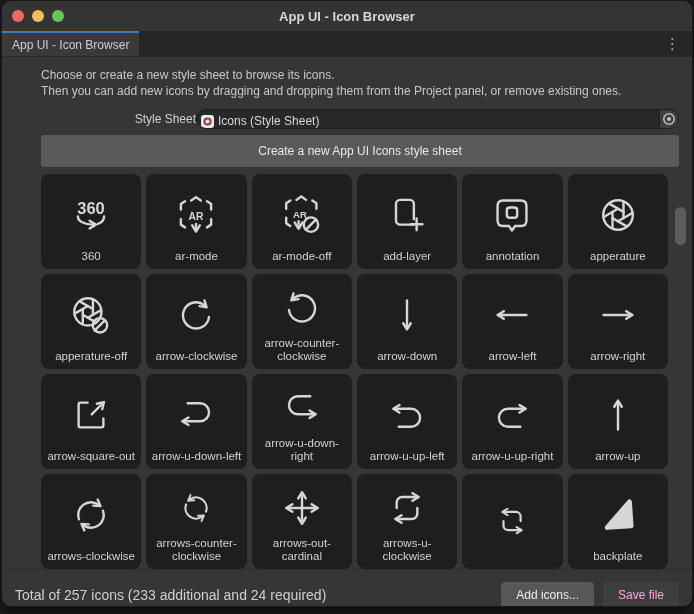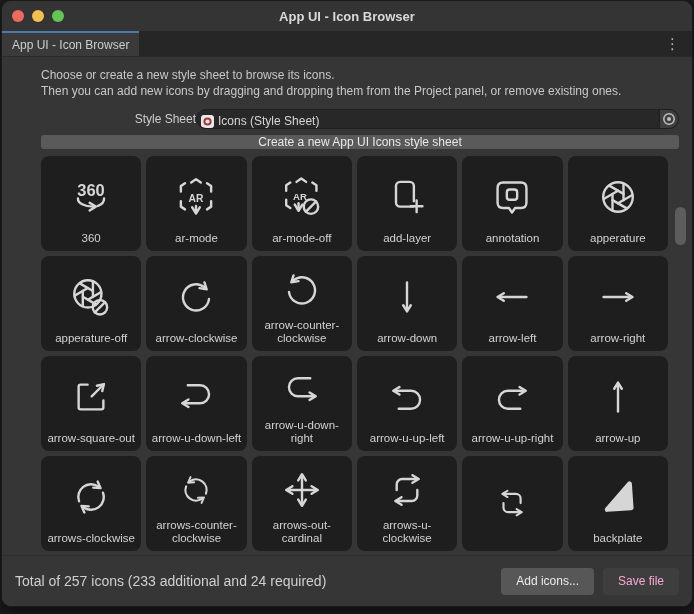--- a/index.html
+++ b/index.html
@@ -27,21 +27,21 @@
   .content { flex:1; display:flex; flex-direction:column; padding:10px 0 0 8px; position:relative;margin-left:18px; }
   .desc { padding:0 13px; color:#c8c8c8; font-size:12px; line-height:16px; }
   .sheet-row { display:flex; align-items:center; margin:10px 13px 0 13px; }
   .sheet-label { width:155px; color:#cfcfcf; font-size:12px;text-align:right; }
   .obj-field { flex:1; height:20px; background:#282828; border:1px solid #1f1f1f;
                border-radius:10px; display:flex; align-items:flex-end; overflow:hidden; }
   .obj-field .asset { margin:0 4px 0 4px; display:flex; }
   .obj-value { flex:1; color:#d6d6d6; font-size:12px; }
   .picker { width:19px; align-self:stretch; background:#3f3f3f; display:flex;
             align-items:center; justify-content:center; border-left:1px solid #1f1f1f; }
-  .create-btn { margin:6px 13px 0 13px; height:14px; background:#5a5a5a; border:none;
+  .create-btn { margin:6px 13px 0 13px; height:32px; background:#5a5a5a; border:none;
                 border-radius:3px; color:#e8e8e8; font-size:12px;
                 font-family:inherit; cursor:pointer; }
   
   .grid { margin:7px 24px 0 13px; display:grid; grid-template-columns:repeat(6,1fr);
           grid-auto-rows:95px; gap:5px; }
   .tile { background:#1e1e1e; border-radius:8px; display:flex; flex-direction:column;
           align-items:center; padding:5px 3px 6px 3px; cursor:pointer; overflow:hidden; }
   .tile-art { flex:1; display:flex; align-items:center; justify-content:center; min-height:0; }
   .tile-icon { width:44px; height:44px; flex:none; }
   .tile-label { color:#d2d2d2; font-size:11.5px; line-height:13px; text-align:center;

